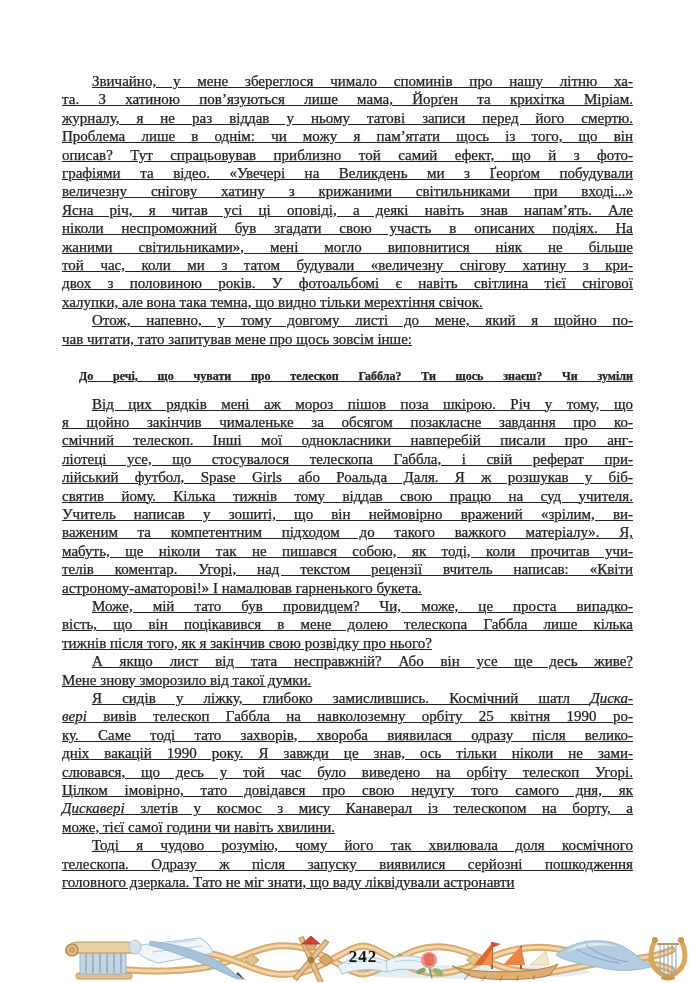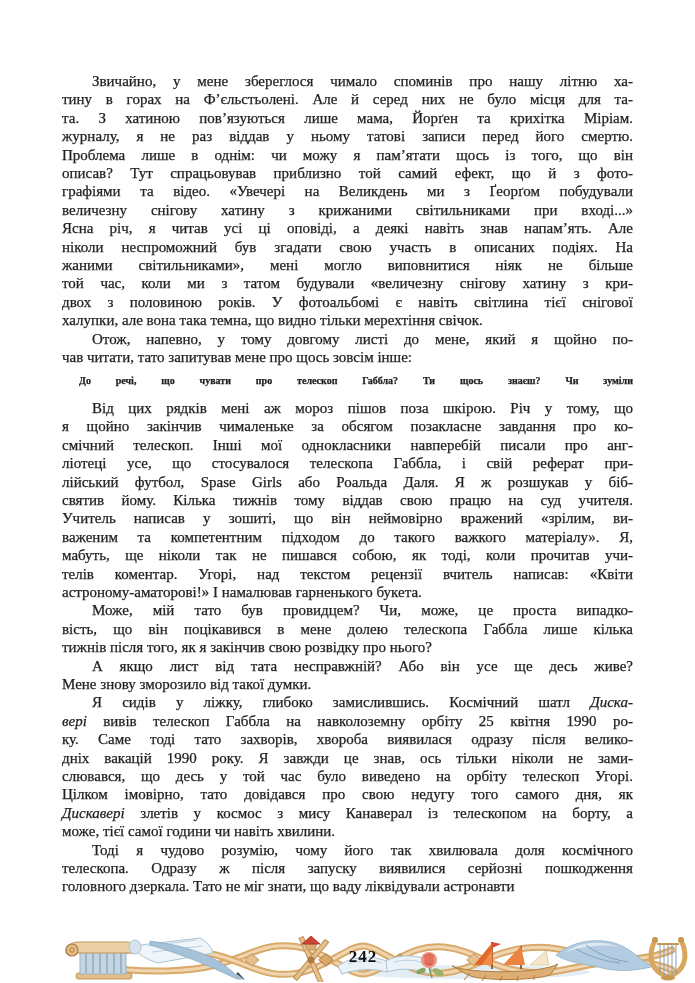--- a/index.html
+++ b/index.html
@@ -2,48 +2,47 @@
 <html><head>
 <meta charset="utf-8">
 <style>
   html,body { margin:0; padding:0; background:#ffffff; }
   .page {
     position:relative; width:695px; height:983px; background:#ffffff;
     font-family:"Liberation Serif","DejaVu Serif",serif; overflow:hidden;
   }
   .text-block {
     position:absolute; left:62px; top:72px; width:571px;
-    color:#222222; font-size:15px; line-height:18.4px;
+    color:#222222; font-size:15px; line-height:18.4px;text-decoration:underline;
     -webkit-text-stroke:0.25px #222222;
   }
   .para { margin:0; }
   .line { text-align:justify; text-align-last:justify; }
   .line.last { text-align-last:left; }
   .line.first { text-indent:30px; }
-  .para.bold { font-weight:bold; font-size:10px; margin:5px 0 9px 0; }
+  .para.bold { font-weight:bold; font-size:12px; margin:19px 0 9px 0; }
   .para.bold .line.first { text-indent:17px; }
   .it { font-style:italic; }
 
   .footer { position:absolute; left:0; top:935px; width:695px; height:47px; }
   .footer svg { display:block; }
   .page-number {
     position:absolute; left:363px; top:12px; transform:translateX(-50%);
     font-weight:bold; font-size:17px; color:#101010; letter-spacing:1px;
     font-family:"Liberation Serif","DejaVu Serif",serif;
   }
 </style>
 </head>
 <body>
 
 <div class="page">
 
   <main class="text-block">
       <div class="para normal">
         <div class="line first"><span>Звичайно, у мене збереглося чимало споминів про нашу літню ха-</span></div>
-        <div class="line"><span>тину в горах на Ф’єльстьолені. Але й серед них не було місця для та-</span></div>
         <div class="line"><span>та. З хатиною пов’язуються лише мама, Йорґен та крихітка Міріам.</span></div>
         <div class="line"><span>журналу, я не раз віддав у ньому татові записи перед його смертю.</span></div>
         <div class="line"><span>Проблема лише в однім: чи можу я пам’ятати щось із того, що він</span></div>
         <div class="line"><span>описав? Тут спрацьовував приблизно той самий ефект, що й з фото-</span></div>
         <div class="line"><span>графіями та відео. «Увечері на Великдень ми з Ґеорґом побудували</span></div>
         <div class="line"><span>величезну снігову хатину з крижаними світильниками при вході...»</span></div>
         <div class="line"><span>Ясна річ, я читав усі ці оповіді, а деякі навіть знав напам’ять. Але</span></div>
         <div class="line"><span>ніколи неспроможний був згадати свою участь в описаних подіях. На</span></div>
         <div class="line"><span>жаними світильниками», мені могло виповнитися ніяк не більше</span></div>
         <div class="line"><span>той час, коли ми з татом будували «величезну снігову хатину з кри-</span></div>

